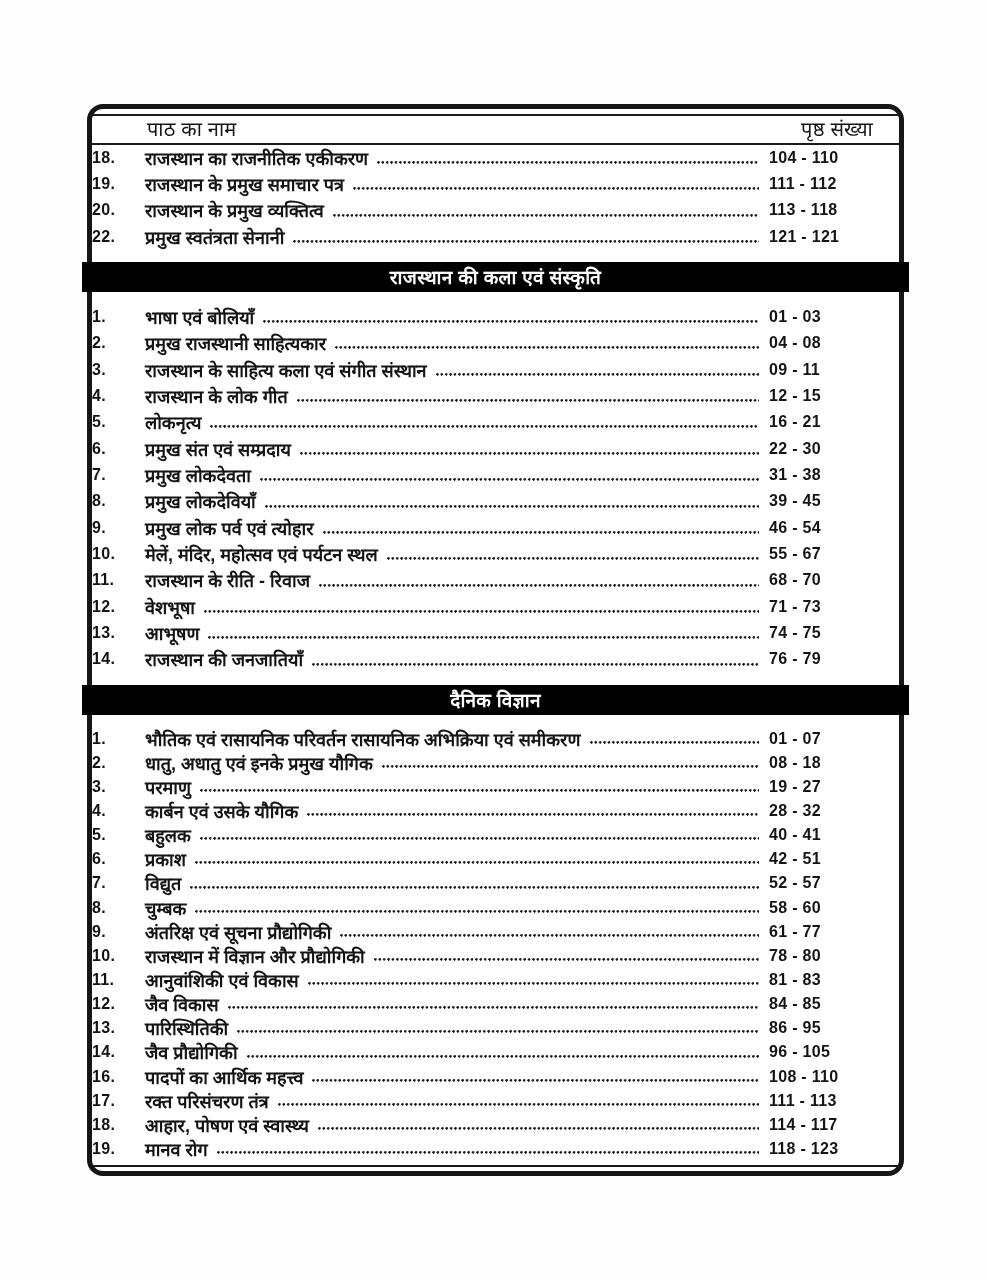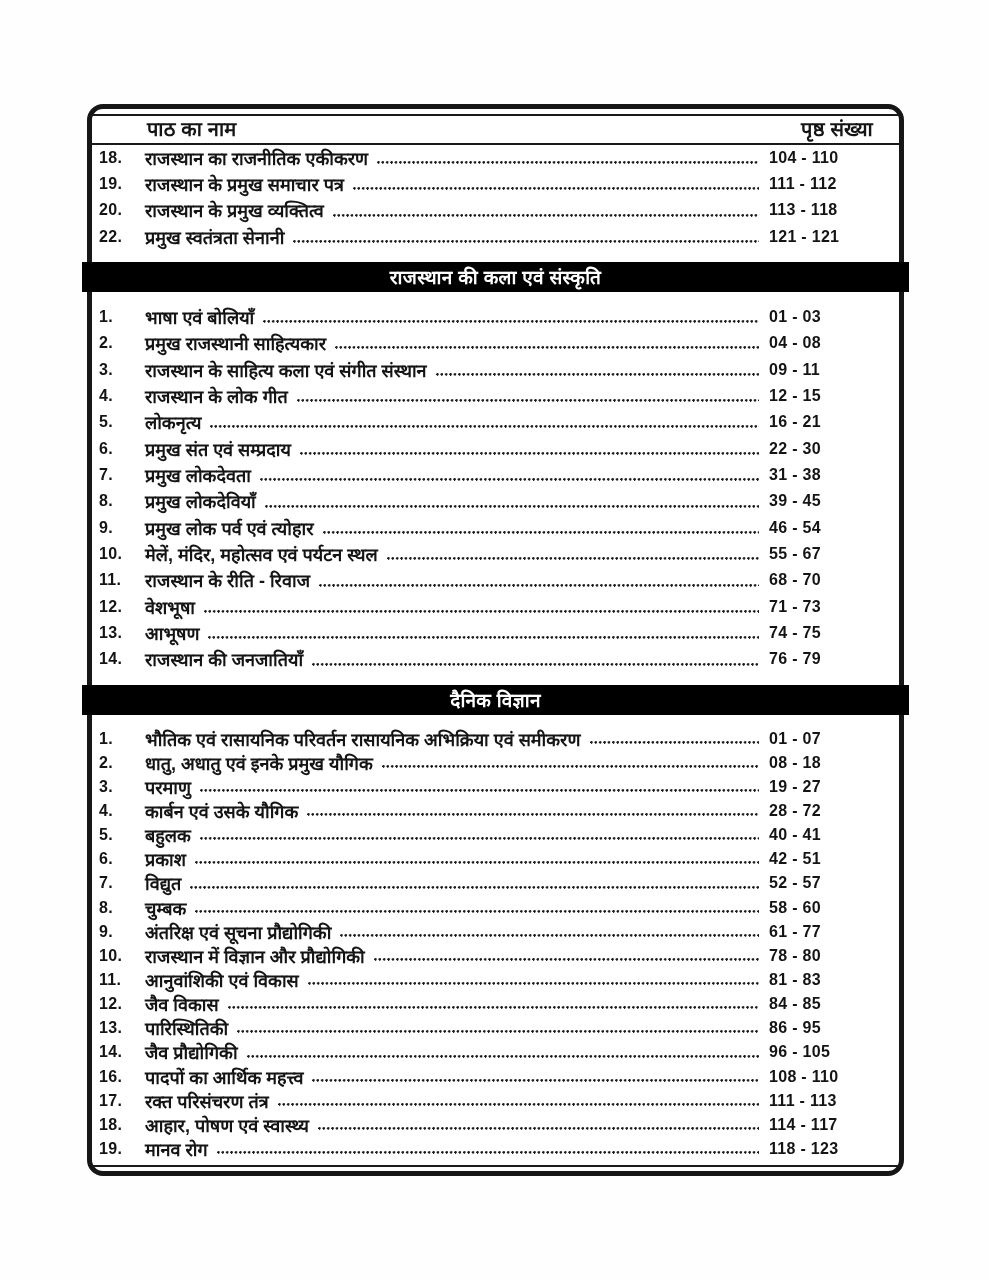--- a/index.html
+++ b/index.html
@@ -36,36 +36,35 @@
   }
   .header-row {
     display: flex;
     justify-content: space-between;
     align-items: center;
     box-sizing: border-box;
     height: 29px;
     border-bottom: 2px solid #1a1a1a;
     padding: 0 26px 2px 55px;
     font-size: 20px;
-    font-weight: 700;
+    font-weight: 400;
     letter-spacing: 0.2px;
   }
   .section { display: block; }
   .row {
     display: flex;
     align-items: center;
     box-sizing: border-box;
   }
   .sec-0 .row { height: 26.2px; }
   .sec-1 .row { height: 26.35px; }
   .sec-2 .row { height: 24.15px; }
   .row .num {
     box-sizing: border-box;
     width: 53px;
-    padding-left: 7px;
     font-size: 16px;
     font-weight: 600;
     letter-spacing: 0.3px;
     flex: 0 0 auto;
   }
   .row .title {
     font-size: 18px;
     font-weight: 700;
     white-space: nowrap;
     flex: 0 0 auto;
@@ -244,21 +243,21 @@
             <div class="row">
               <span class="num">3.</span>
               <span class="title">परमाणु</span>
               <span class="leader"></span>
               <span class="pages">19 - 27</span>
             </div>
             <div class="row">
               <span class="num">4.</span>
               <span class="title">कार्बन एवं उसके यौगिक</span>
               <span class="leader"></span>
-              <span class="pages">28 - 72</span>
+              <span class="pages">28 - 32</span>
             </div>
             <div class="row">
               <span class="num">5.</span>
               <span class="title">बहुलक</span>
               <span class="leader"></span>
               <span class="pages">40 - 41</span>
             </div>
             <div class="row">
               <span class="num">6.</span>
               <span class="title">प्रकाश</span>

